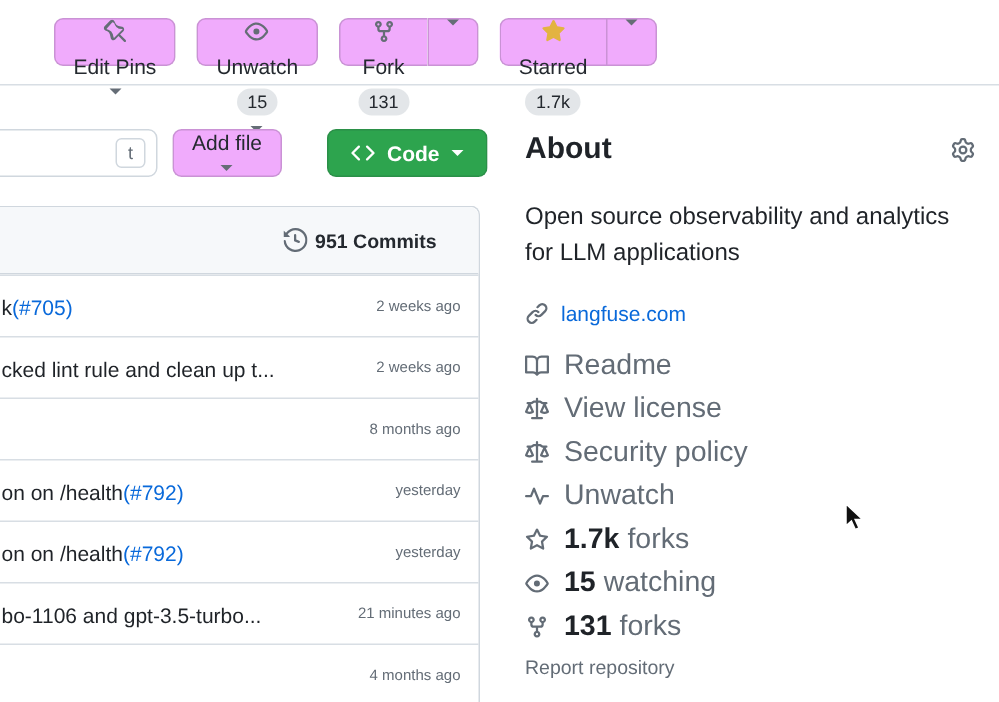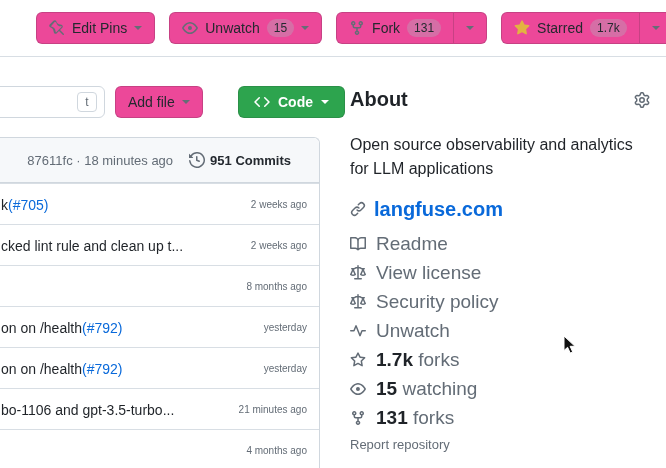--- a/index.html
+++ b/index.html
@@ -15,22 +15,22 @@
   .caret.white{border-top-color:#ffffff;}
 
   
   .topbar{
     position:absolute;top:0;left:0;right:0;height:57px;
     border-bottom:1px solid #d8dee4;background:#fff;
     display:flex;align-items:center;padding-left:36px;gap:14px;box-sizing:border-box;
   }
   .btn{
     height:32px;display:inline-flex;align-items:center;gap:7px;padding:0 12px;
-    background:#ec4899;border:1px solid rgba(31,35,40,0.18);border-radius:6px;
-    font-size:14px;font-weight:500;color:#24292f;box-sizing:border-box;cursor:pointer;white-space:nowrap;
+    background:#f0abfc;border:1px solid rgba(31,35,40,0.18);border-radius:6px;
+    font-size:14px;font-weight:500;color:#24292f;box-sizing:border-box;cursor:pointer;white-space:nowrap;flex-direction:column;
   }
   .btn .icon{color:#656d76;}
   .pill{
     background:rgba(175,184,193,0.35);border-radius:10px;min-width:12px;text-align:center;
     padding:1px 7px;font-size:12px;font-weight:500;color:#24292f;line-height:16px;
   }
   .split{display:inline-flex;justify-content:center;}
   .split .main{border-radius:6px 0 0 6px;border-right:none;}
   .split .arrow{border-radius:0 6px 6px 0;padding:0 12px;border-left:1px solid rgba(31,35,40,0.18);}
 
@@ -41,21 +41,21 @@
   }
   .kbd{
     position:absolute;right:7px;top:5px;width:20px;height:20px;box-sizing:border-box;
     border:1px solid #d0d7de;border-radius:4px;color:#636c76;font-size:12px;
     display:flex;align-items:center;justify-content:center;background:#fff;
   }
   .add-file{position:absolute;left:115px;top:86px;}
   .code-btn{
     position:absolute;left:218px;top:86px;width:107px;height:32px;box-sizing:border-box;
     background:#2da44e;border:1px solid rgba(31,35,40,0.15);border-radius:6px;
-    color:#fff;font-weight:600;display:flex;align-items:center;justify-content:center;gap:8px;cursor:pointer;margin-left:20px;
+    color:#fff;font-weight:600;display:flex;align-items:center;justify-content:center;gap:8px;cursor:pointer;
   }
 
   
   .table{
     position:absolute;top:137px;left:-130px;width:450px;box-sizing:border-box;
     border:1px solid #d0d7de;border-bottom:none;border-radius:6px 6px 0 0;background:#fff;
   }
   .table-header{
     height:44px;background:#f6f8fa;border-bottom:1px solid #d0d7de;border-radius:6px 6px 0 0;
     display:flex;align-items:center;justify-content:flex-end;gap:16px;padding-right:28px;font-size:13px;
@@ -73,21 +73,21 @@
   .date{color:#636c76;font-size:10px;}
 
   
   .sidebar{position:absolute;left:350px;top:88px;width:300px;}
   .about-head{display:flex;align-items:center;justify-content:space-between;}
   .about-title{font-size:20px;font-weight:700;color:#1f2328;}
   .gear{color:#636c76;cursor:pointer;}
   .about-desc{margin-top:22px;font-size:16px;line-height:24px;color:#1f2328;}
   .website{margin-top:18px;height:20px;display:flex;align-items:center;gap:8px;}
   .website .icon{color:#636c76;}
-  .website a{color:#0969da;font-weight:700;font-size:20px;text-decoration:none;cursor:pointer;}
+  .website a{color:#0969da;font-weight:400;font-size:14px;text-decoration:none;cursor:pointer;}
   .about-list{margin-top:10px;}
   .about-item{height:29px;display:flex;align-items:center;gap:10px;font-size:19px;color:#636c76;cursor:pointer;}
   .about-item .icon{color:#636c76;}
   .about-item b{color:#1f2328;font-weight:700;}
   .report{margin-top:5px;font-size:13px;color:#636c76;cursor:pointer;}
 
   .cursor{position:absolute;left:563px;top:335px;pointer-events:none;}
 </style>
 </head>
 <body>
@@ -160,21 +160,20 @@
     <svg width="16" height="16" viewBox="0 0 16 16" fill="currentColor">
         <path d="M4.72 3.22a.75.75 0 0 1 1.06 1.06L2.06 8l3.72 3.72a.75.75 0 1 1-1.06 1.06L.47 8.53a.75.75 0 0 1 0-1.06l4.25-4.25Zm6.56 0a.75.75 0 1 0-1.06 1.06L13.94 8l-3.72 3.72a.75.75 0 1 0 1.06 1.06l4.25-4.25a.75.75 0 0 0 0-1.06l-4.25-4.25Z"></path>
       </svg>
   </span>
   <span>Code</span>
   <span class="caret white"></span>
 </div>
 
 <div class="table">
   <div class="table-header">
-    <span class="latest-commit">87611fc · 18 minutes ago</span>
     <span class="commits-link">
       <span class="icon">
         <svg width="16" height="16" viewBox="0 0 16 16" fill="currentColor">
             <path d="m.427 1.927 1.215 1.216a8.002 8.002 0 1 1-1.6 5.685.75.75 0 1 1 1.493-.154 6.5 6.5 0 1 0 1.18-4.458l1.358 1.358A.25.25 0 0 1 3.896 6H.25A.25.25 0 0 1 0 5.75V2.104a.25.25 0 0 1 .427-.177ZM7.75 4a.75.75 0 0 1 .75.75v2.992l2.028.812a.75.75 0 0 1-.557 1.392l-2.5-1A.751.751 0 0 1 7 8.25v-3.5A.75.75 0 0 1 7.75 4Z"></path>
           </svg>
       </span>
       <span>951 Commits</span>
     </span>
   </div>
 

